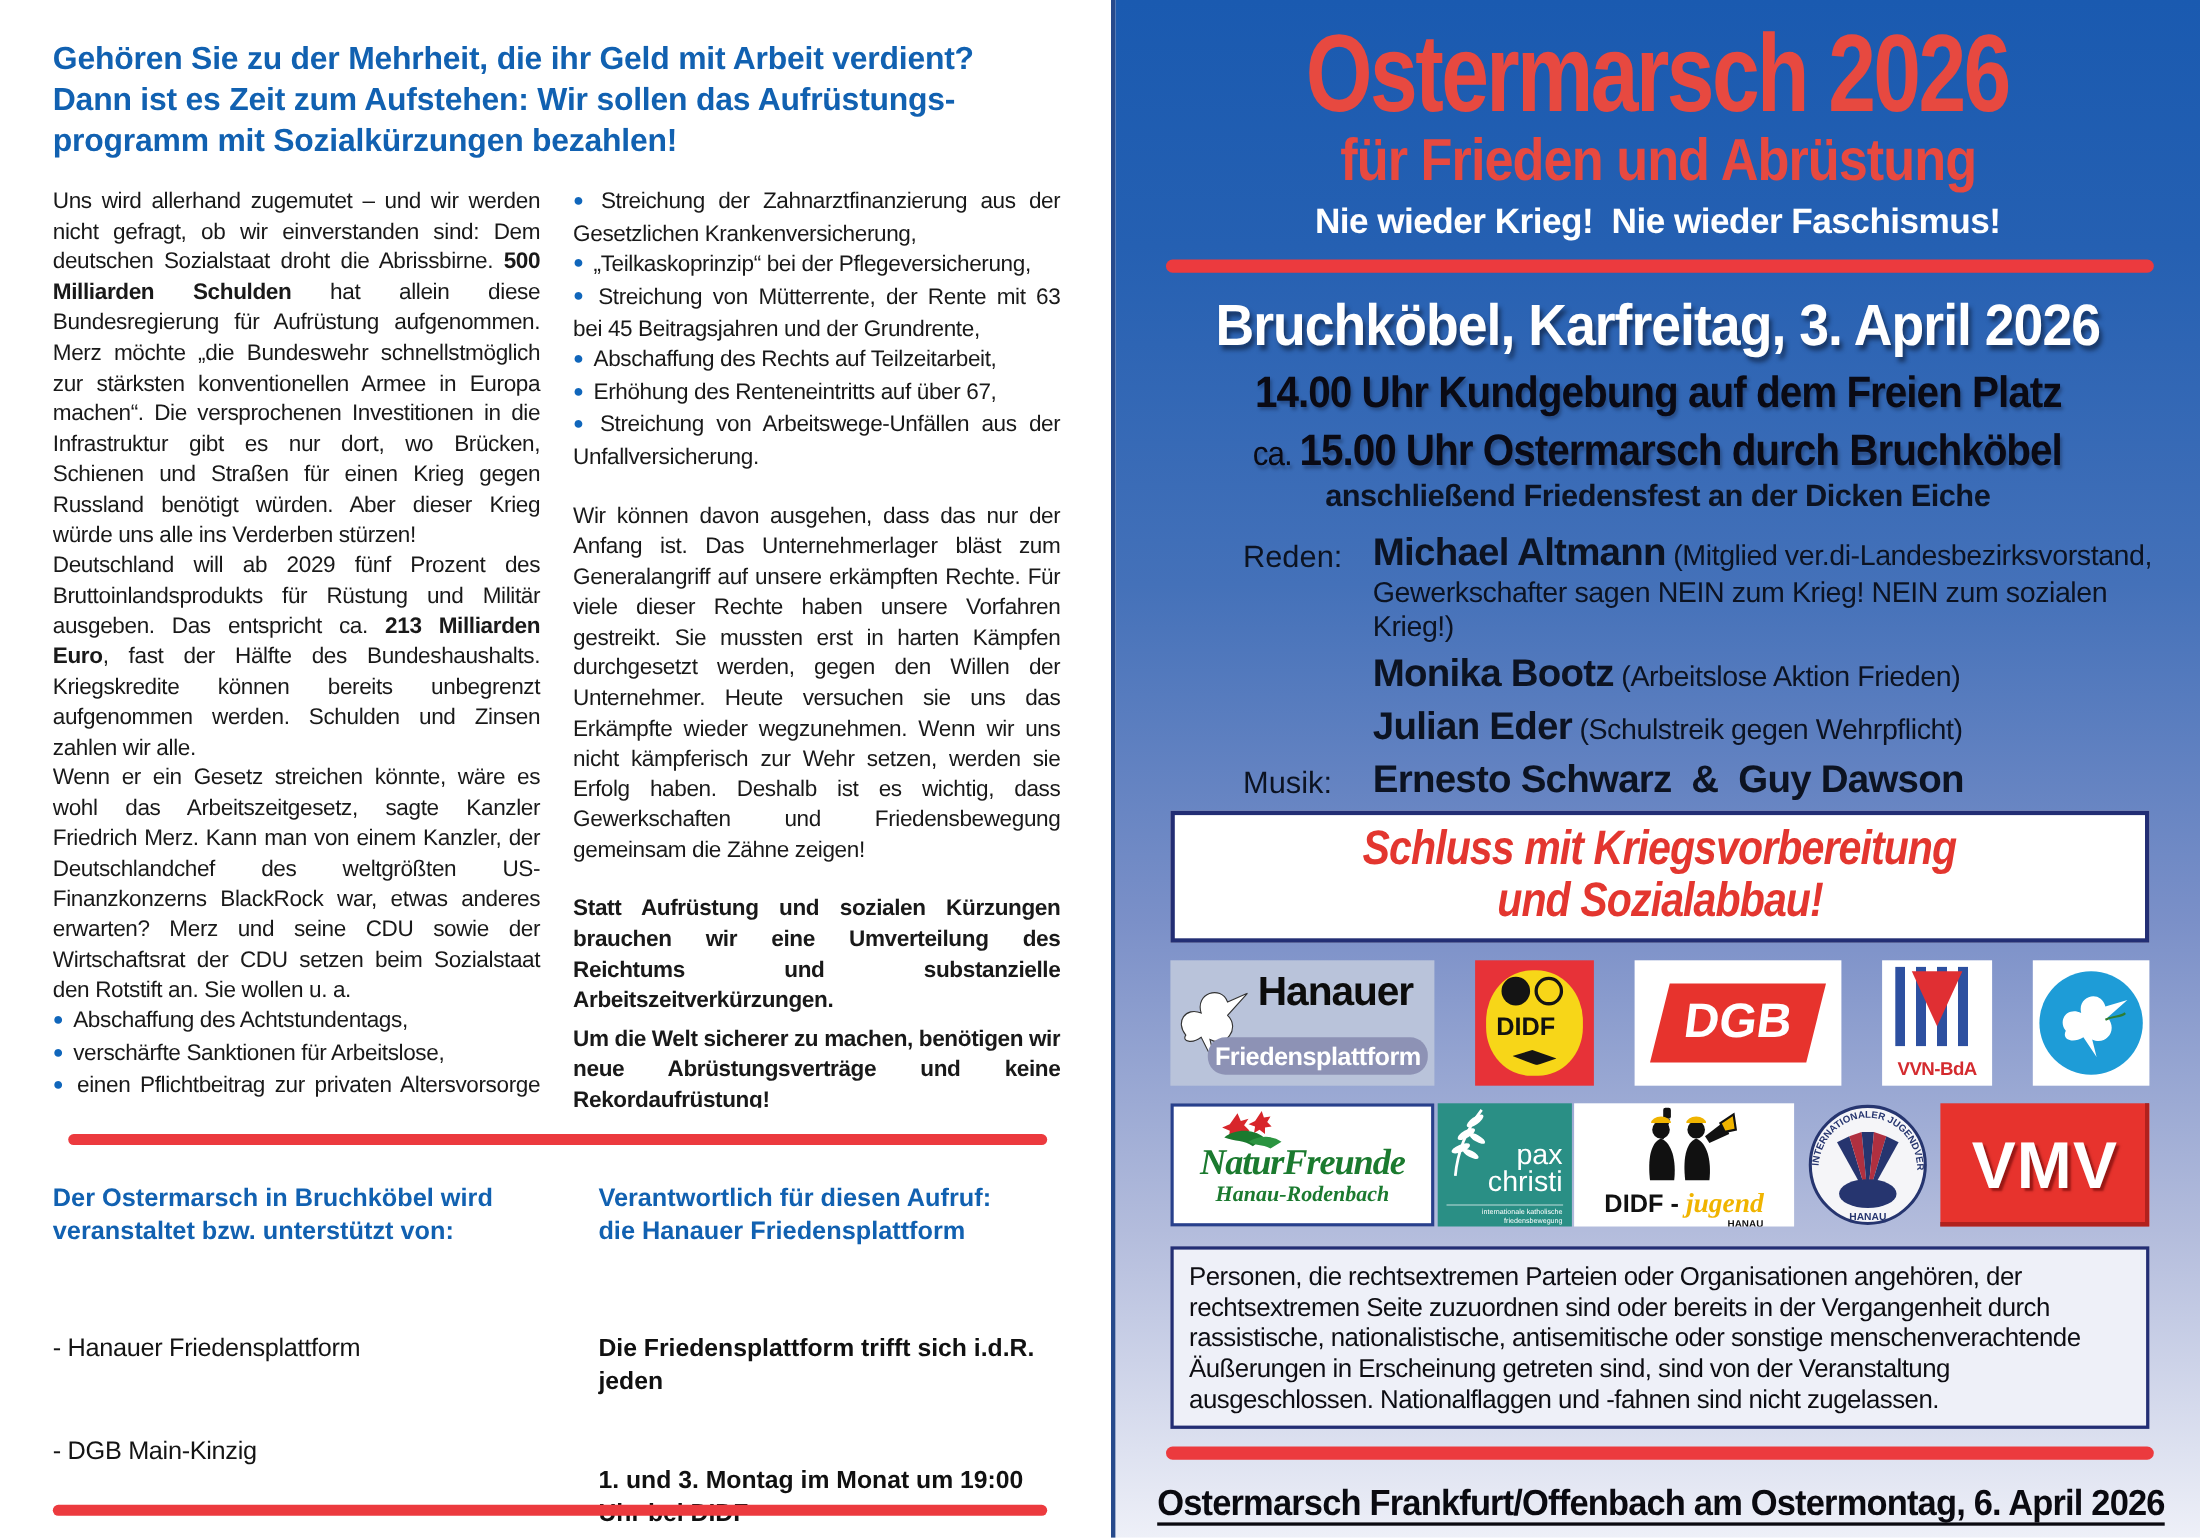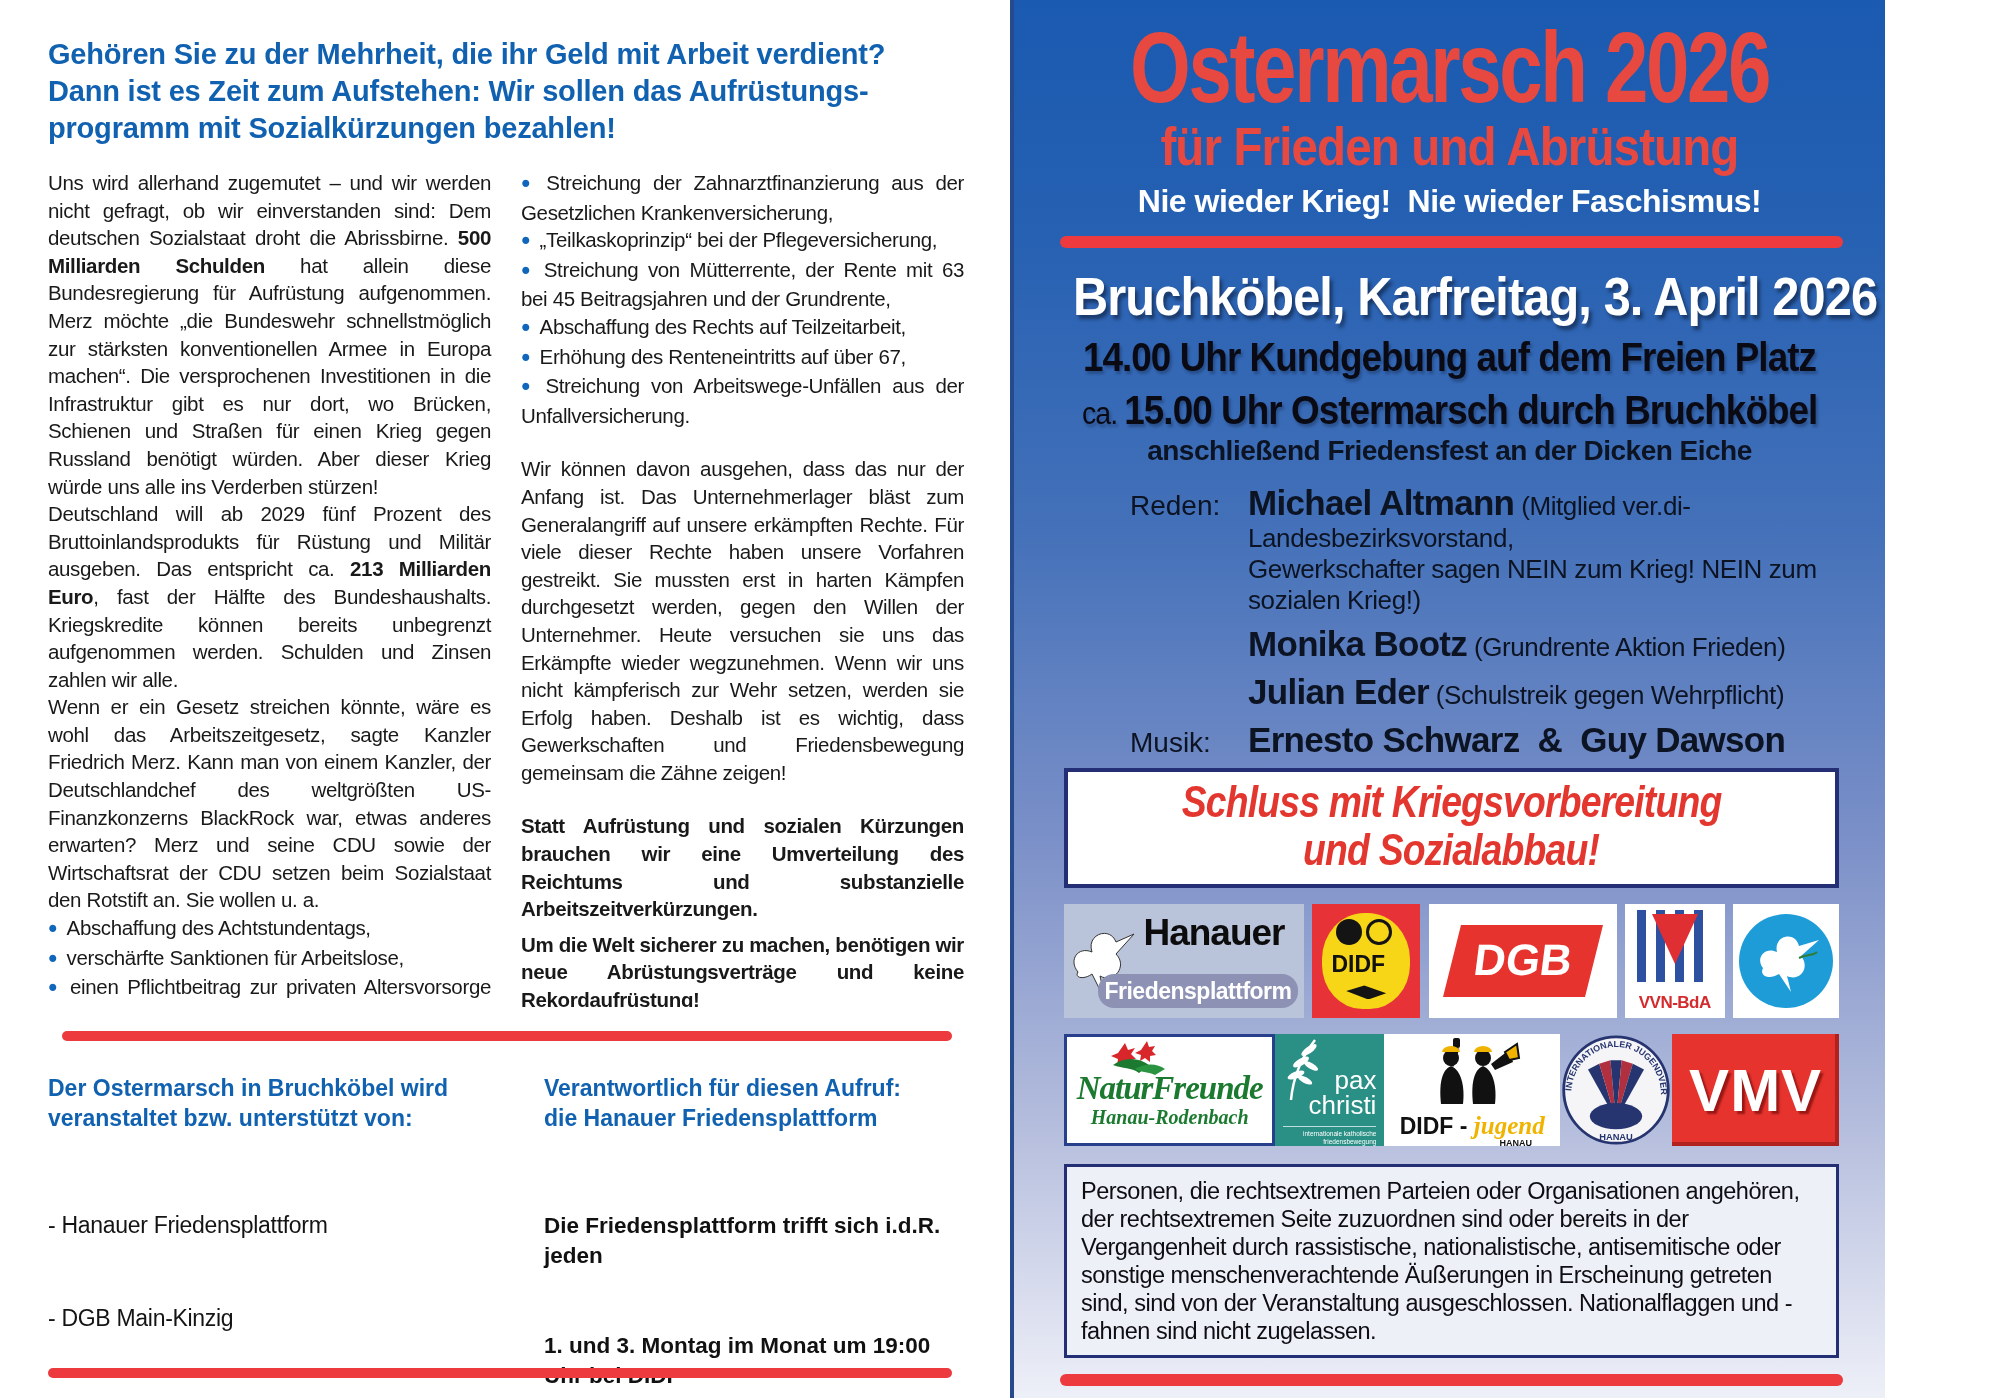--- a/index.html
+++ b/index.html
@@ -27,21 +27,21 @@
   .rule-bot { position:absolute; left:48px; right:58px; bottom:20px; }
   .bottom { display:flex; margin-top:32px; }
   .org { width:488px; }
   .contact { width:408px; margin-left:8px; }
   .blue-bold { color:#1161b1; font-weight:bold; font-size:23px; line-height:30px; }
   .org-items { margin-top:15px; font-size:23px; line-height:31px; color:#141414; letter-spacing:-0.3px; }
   .meet { font-weight:bold; font-size:22.5px; line-height:30px; margin-top:18px; color:#111; }
 
   
   .page-right {
-    position:absolute; left:1010px; top:0; width:875px; height:1398px;
+    position:absolute; left:1010px; top:0; width:990px; height:1398px;
     border-left:4px solid #274a8c;
     background:linear-gradient(180deg,#1a5ab0 0%,#2560b2 16%,#4471b9 38%,#7b90c8 60%,#b3bcdc 80%,#eef0f8 100%);
     padding:18px 24px 0 24px; text-align:center; color:#0c1322; overflow:hidden;
   }
   .r-title { color:#e74940; font-weight:bold; font-size:100px; line-height:0.98;
     display:inline-block; transform:scaleX(0.78); letter-spacing:-3px; white-space:nowrap; }
   .r-sub { color:#e74940; font-weight:bold; font-size:54px; line-height:1.05;
     display:inline-block; transform:scaleX(0.88); letter-spacing:-1px; white-space:nowrap; margin-top:2px; }
   .r-nwk { color:#ffffff; font-weight:bold; font-size:32px; margin-top:8px; letter-spacing:-0.5px; }
   .rule-r { height:12px; background:#ec3a3e; border-radius:7px; margin:16px 18px 0 22px; }
@@ -203,21 +203,21 @@
   <div class="r-s1"><span class="inner">14.00 Uhr Kundgebung auf dem Freien Platz</span></div>
   <div class="r-s1"><span class="inner"><span class="r-ca">ca. </span><span>15.00 Uhr Ostermarsch durch Bruchköbel</span></span></div>
   <div class="r-after">anschließend Friedensfest an der Dicken Eiche</div>
 
   <div class="speakers">
     <div class="srow2">
       <div class="slabel">Reden:</div>
       <div class="sbody">
         <div><span class="name">Michael Altmann</span><span class="paren"> (Mitglied ver.di-Landesbezirksvorstand,</span></div>
         <div class="paren">Gewerkschafter sagen NEIN zum Krieg! NEIN zum sozialen Krieg!)</div>
-        <div class="mt"><span class="name">Monika Bootz</span><span class="paren"> (Grundrente Aktion Frieden)</span></div>
+        <div class="mt"><span class="name">Monika Bootz</span><span class="paren"> (Arbeitslose Aktion Frieden)</span></div>
         <div class="mt"><span class="name">Julian Eder</span><span class="paren"> (Schulstreik gegen Wehrpflicht)</span></div>
       </div>
     </div>
     <div class="srow2 mt">
       <div class="slabel">Musik:</div>
       <div class="sbody"><span class="name pre">Ernesto Schwarz  &amp;  Guy Dawson</span></div>
     </div>
   </div>
 
   <div class="slogan-box">

